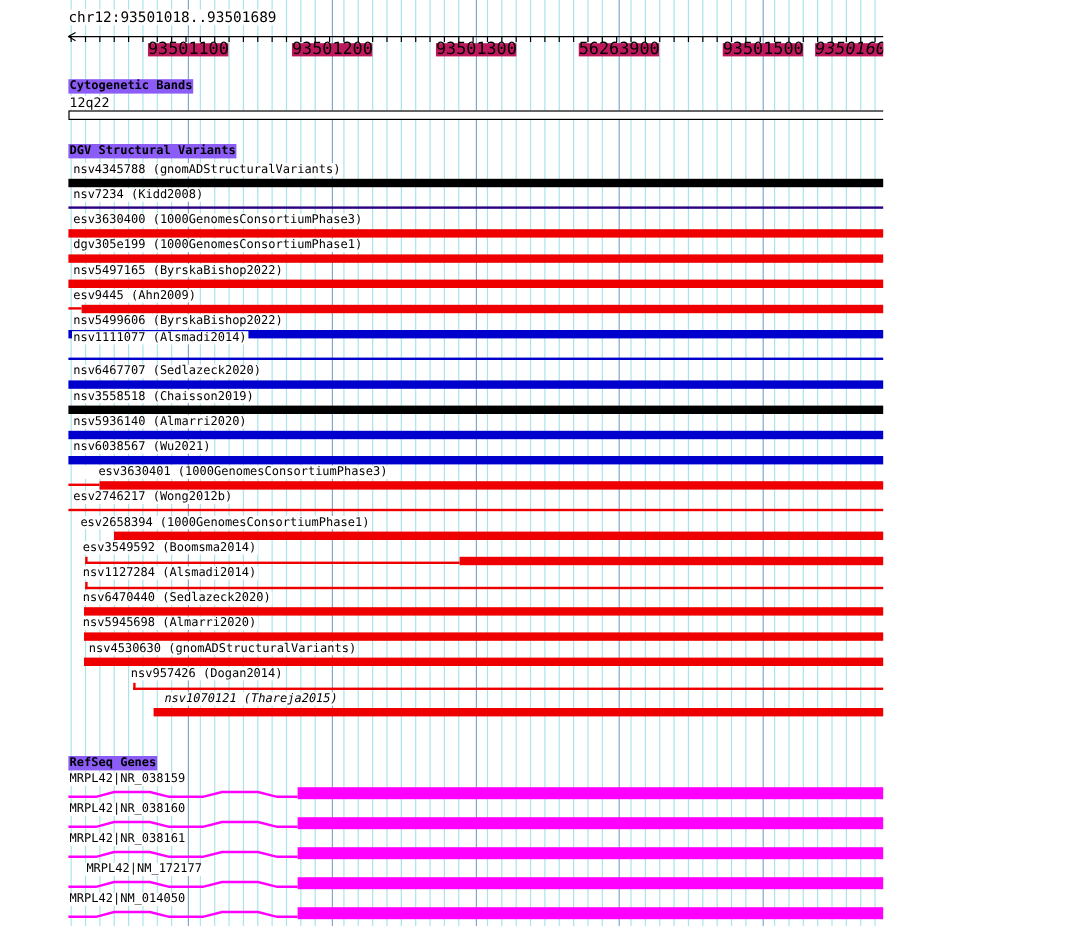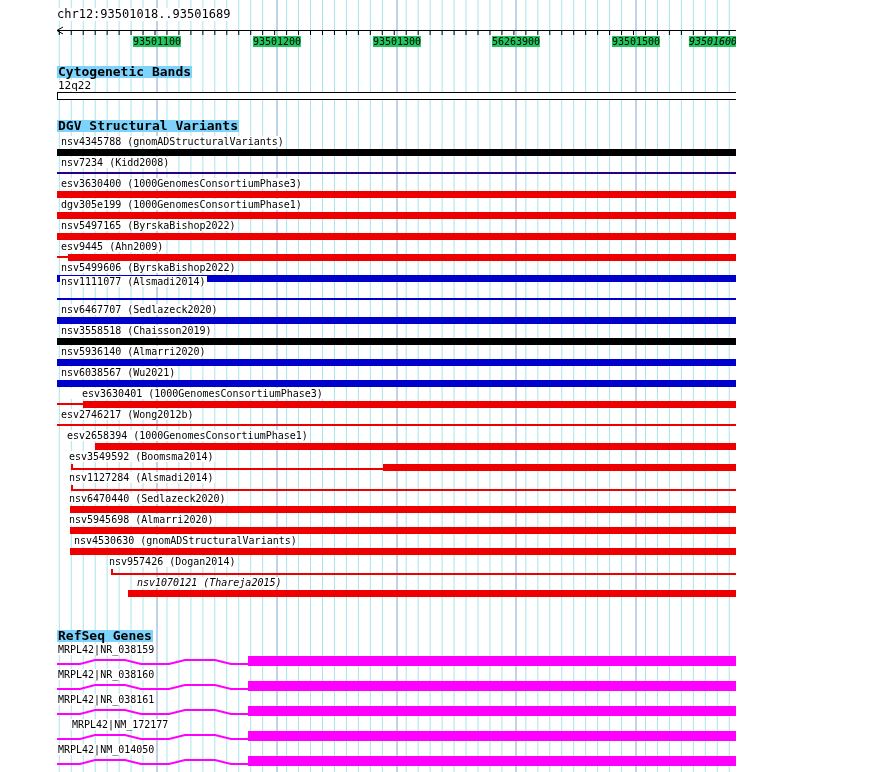--- a/index.html
+++ b/index.html
@@ -14,36 +14,36 @@
   svg{position:absolute;left:0;top:0;}
   .lbl{
     position:absolute;
     font-size:10px;line-height:11px;
     background:#ffffff;
     white-space:pre;
     padding:0 1px;
   }
   .hdr{
     position:absolute;
-    font-size:13px;line-height:12px;
+    font-size:10px;line-height:12px;
     font-weight:bold;
-    background:#7dd3fc;
+    background:#8b5cf6;
     white-space:pre;
     padding:0 1px;
   }
   .region{
     position:absolute;
     font-size:12px;line-height:13px;
     background:#ffffff;
     white-space:pre;
   }
   .rlabel{
     position:absolute;
-    font-size:10px;line-height:11px;
-    background:#22c55e;
+    font-size:14px;line-height:11px;
+    background:#be185d;
     transform:translateX(-50%);
     white-space:pre;
   }
   .bar,.thinline,.tickmark,.bandrect{position:absolute;}
   .bandrect{background:#ffffff;border:1px solid #000000;}
 </style>
 </head>
 <body>
 
 <div id="app">

